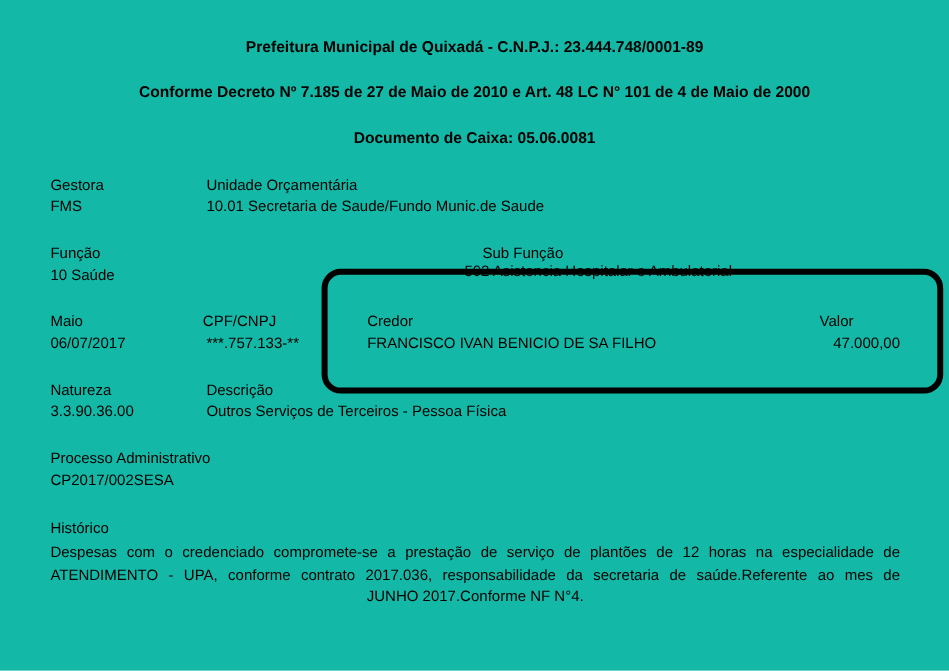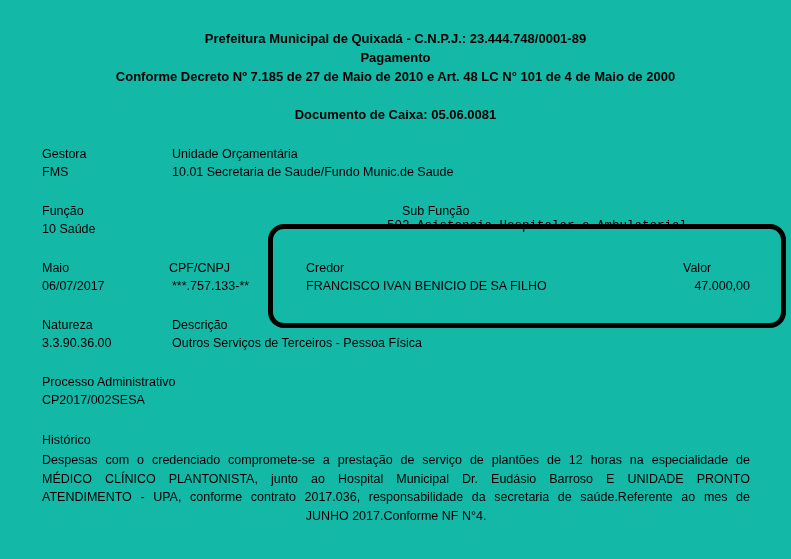--- a/index.html
+++ b/index.html
@@ -26,21 +26,21 @@
     text-align: center;
     font-weight: bold;
     font-size: 13px;
     line-height: 16px;
     white-space: nowrap;
   }
   .valor-value {
     width: 150px;
     text-align: right;
   }
-  .subfuncao-value { z-index: 1; font-family: Liberation Mono, monospace; }
+  .subfuncao-value { z-index: 1; }
   .highlight {
     position: absolute;
     left: 268px;
     top: 224px;
     width: 518px;
     height: 104px;
     border: 5px solid #000000;
     border-radius: 16px;
     background: transparent;
     z-index: 5;
@@ -55,21 +55,20 @@
   }
   .para .jl { text-align: justify; text-align-last: justify; }
   .para .ll { text-align: center; }
 </style>
 </head>
 <body>
 
 <div class="page">
 
   <div class="hdr" style="top:31px">Prefeitura Municipal de Quixadá - C.N.P.J.: 23.444.748/0001-89</div>
-  <div class="hdr" style="top:50px">Pagamento</div>
   <div class="hdr" style="top:69px">Conforme Decreto Nº 7.185 de 27 de Maio de 2010 e Art. 48 LC N° 101 de 4 de Maio de 2000</div>
   <div class="hdr" style="top:107px">Documento de Caixa: 05.06.0081</div>
 
   <div class="t" style="left:42px;top:147px">Gestora</div>
   <div class="t" style="left:42px;top:165px">FMS</div>
   <div class="t" style="left:172px;top:147px">Unidade Orçamentária</div>
   <div class="t" style="left:172px;top:165px">10.01 Secretaria de Saude/Fundo Munic.de Saude</div>
 
   <div class="t" style="left:42px;top:204px">Função</div>
   <div class="t" style="left:42px;top:222px">10 Saúde</div>
@@ -91,18 +90,17 @@
   <div class="t" style="left:42px;top:336px">3.3.90.36.00</div>
   <div class="t" style="left:172px;top:318px">Descrição</div>
   <div class="t" style="left:172px;top:336px">Outros Serviços de Terceiros - Pessoa Física</div>
 
   <div class="t" style="left:42px;top:375px">Processo Administrativo</div>
   <div class="t" style="left:42px;top:393px">CP2017/002SESA</div>
 
   <div class="t" style="left:42px;top:433px">Histórico</div>
   <div class="para">
     <div class="jl">Despesas com o credenciado compromete-se a prestação de serviço de plantões de 12 horas na especialidade de</div>
-    <div class="jl">MÉDICO CLÍNICO PLANTONISTA, junto ao Hospital Municipal Dr. Eudásio Barroso E UNIDADE PRONTO</div>
     <div class="jl">ATENDIMENTO - UPA, conforme contrato 2017.036, responsabilidade da secretaria de saúde.Referente ao mes de</div>
     <div class="ll">JUNHO 2017.Conforme NF N°4.</div>
   </div>
 
 </div>
 
 </body></html>

